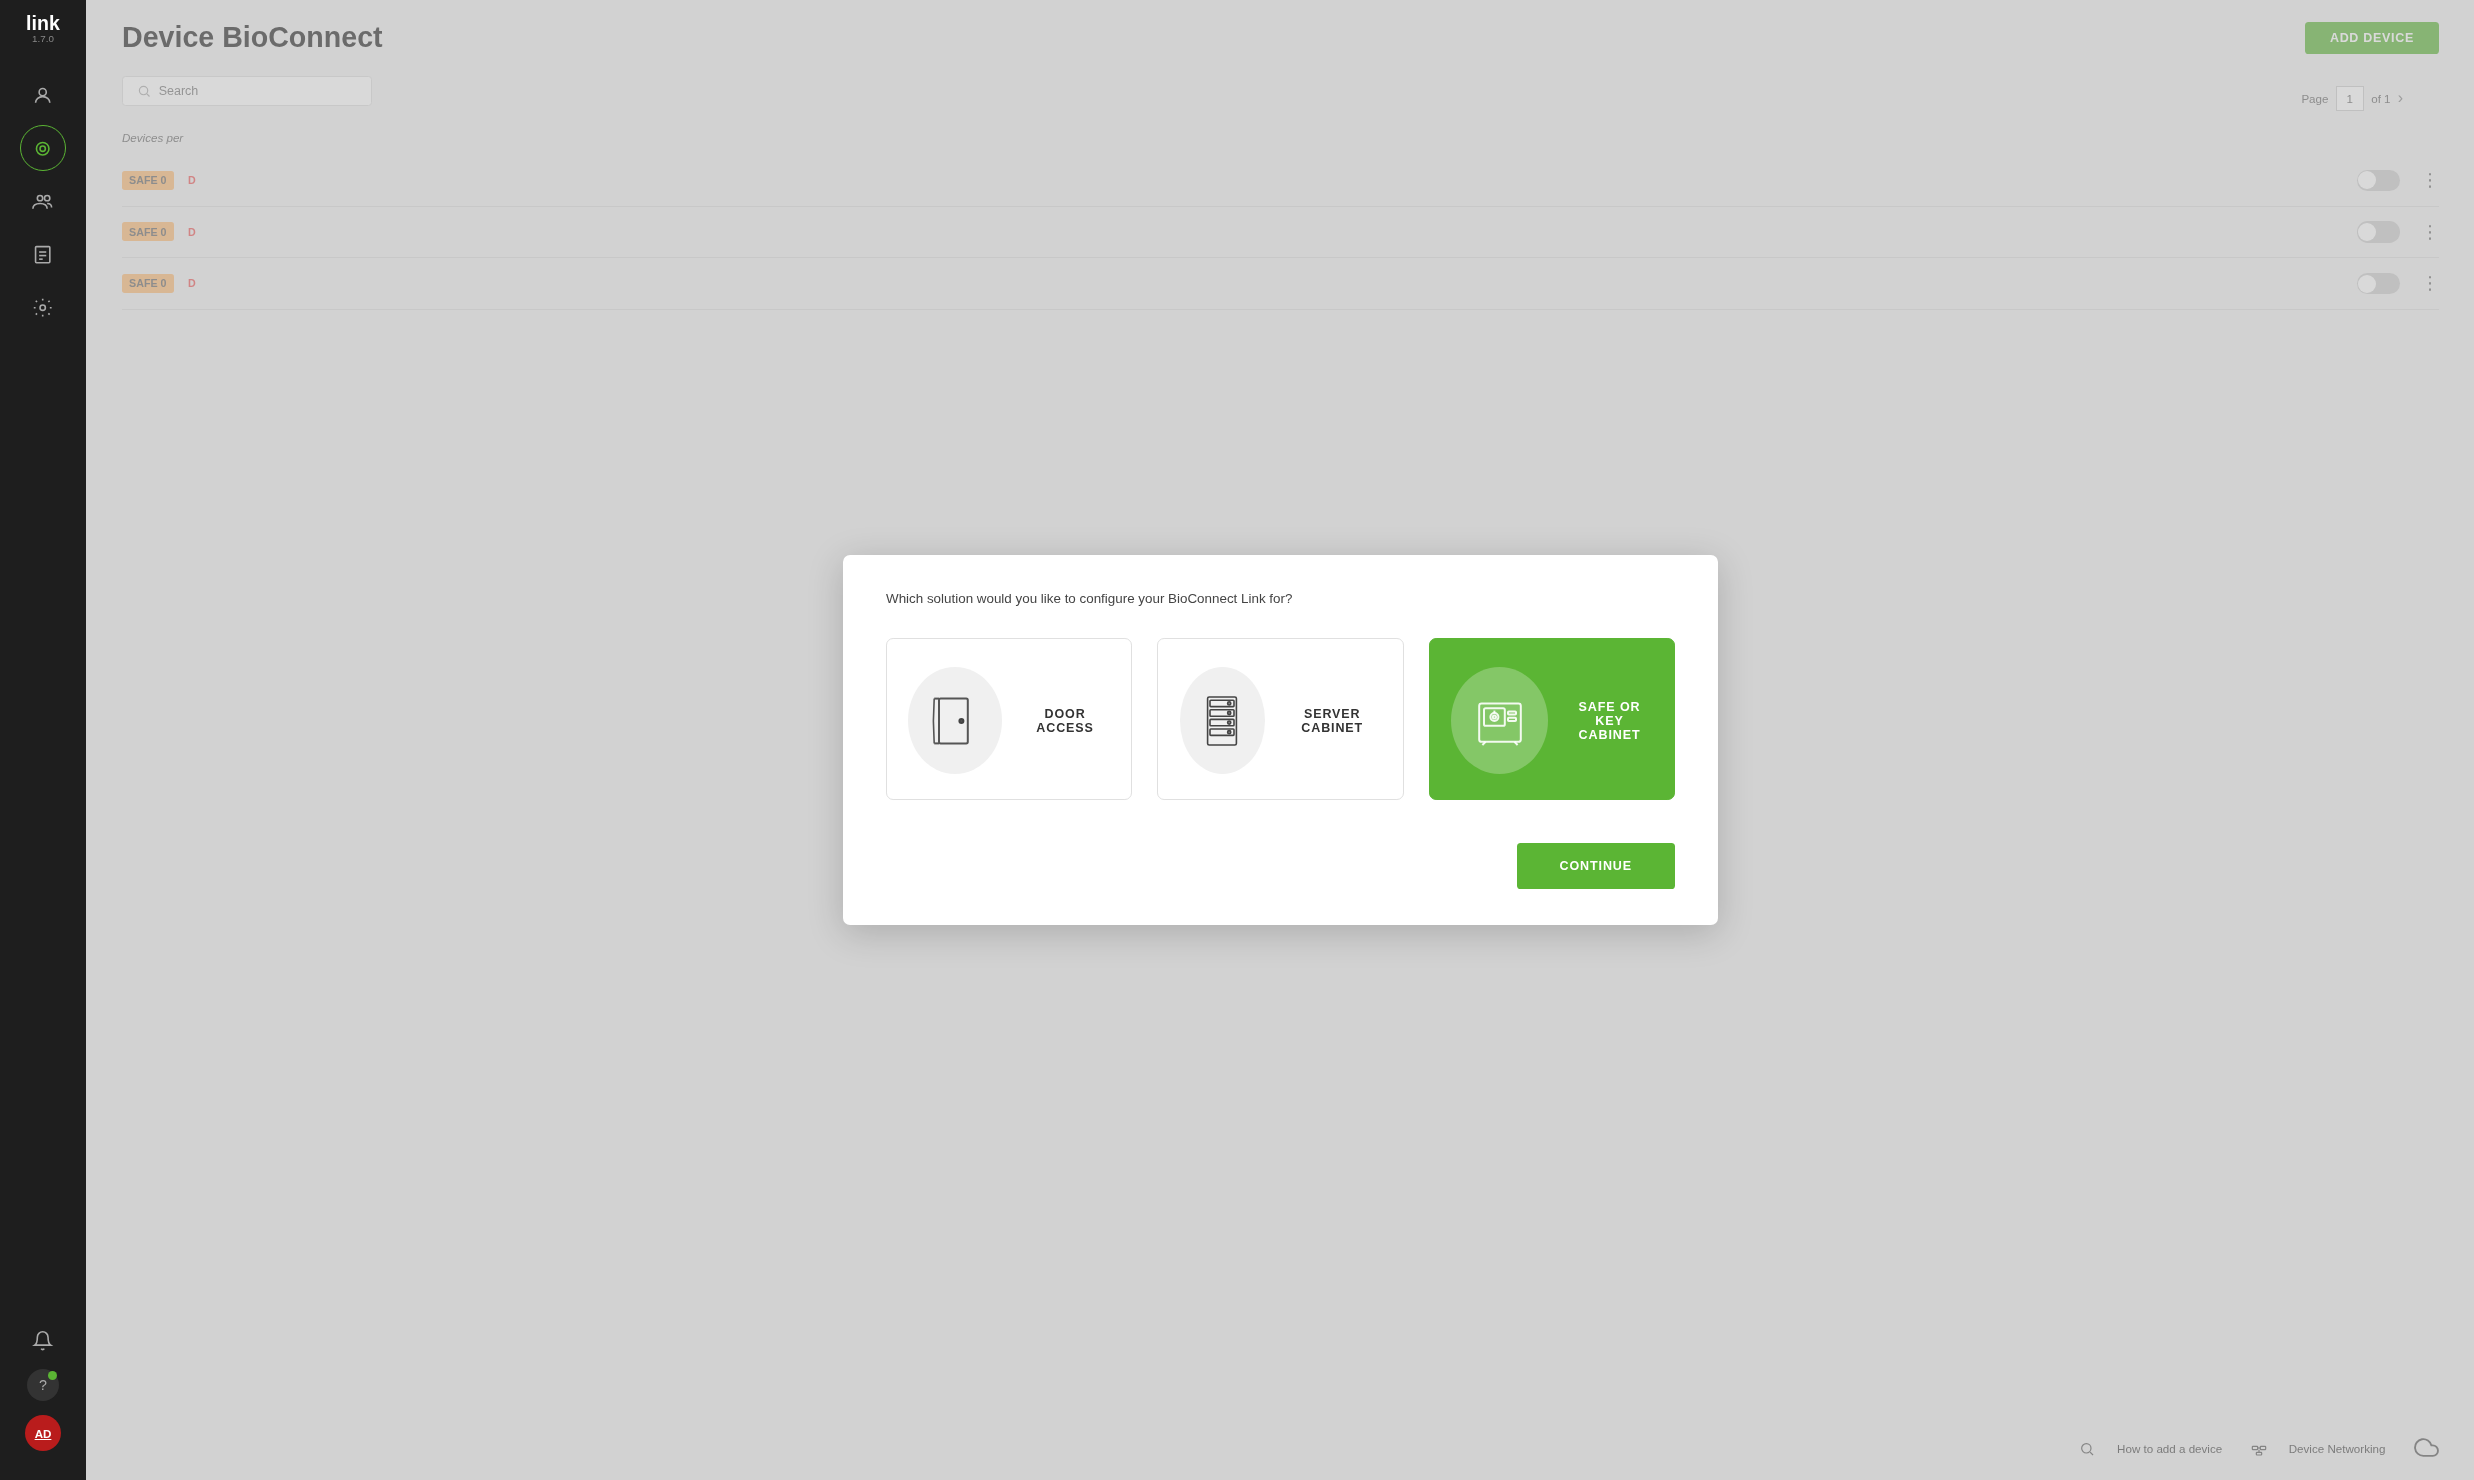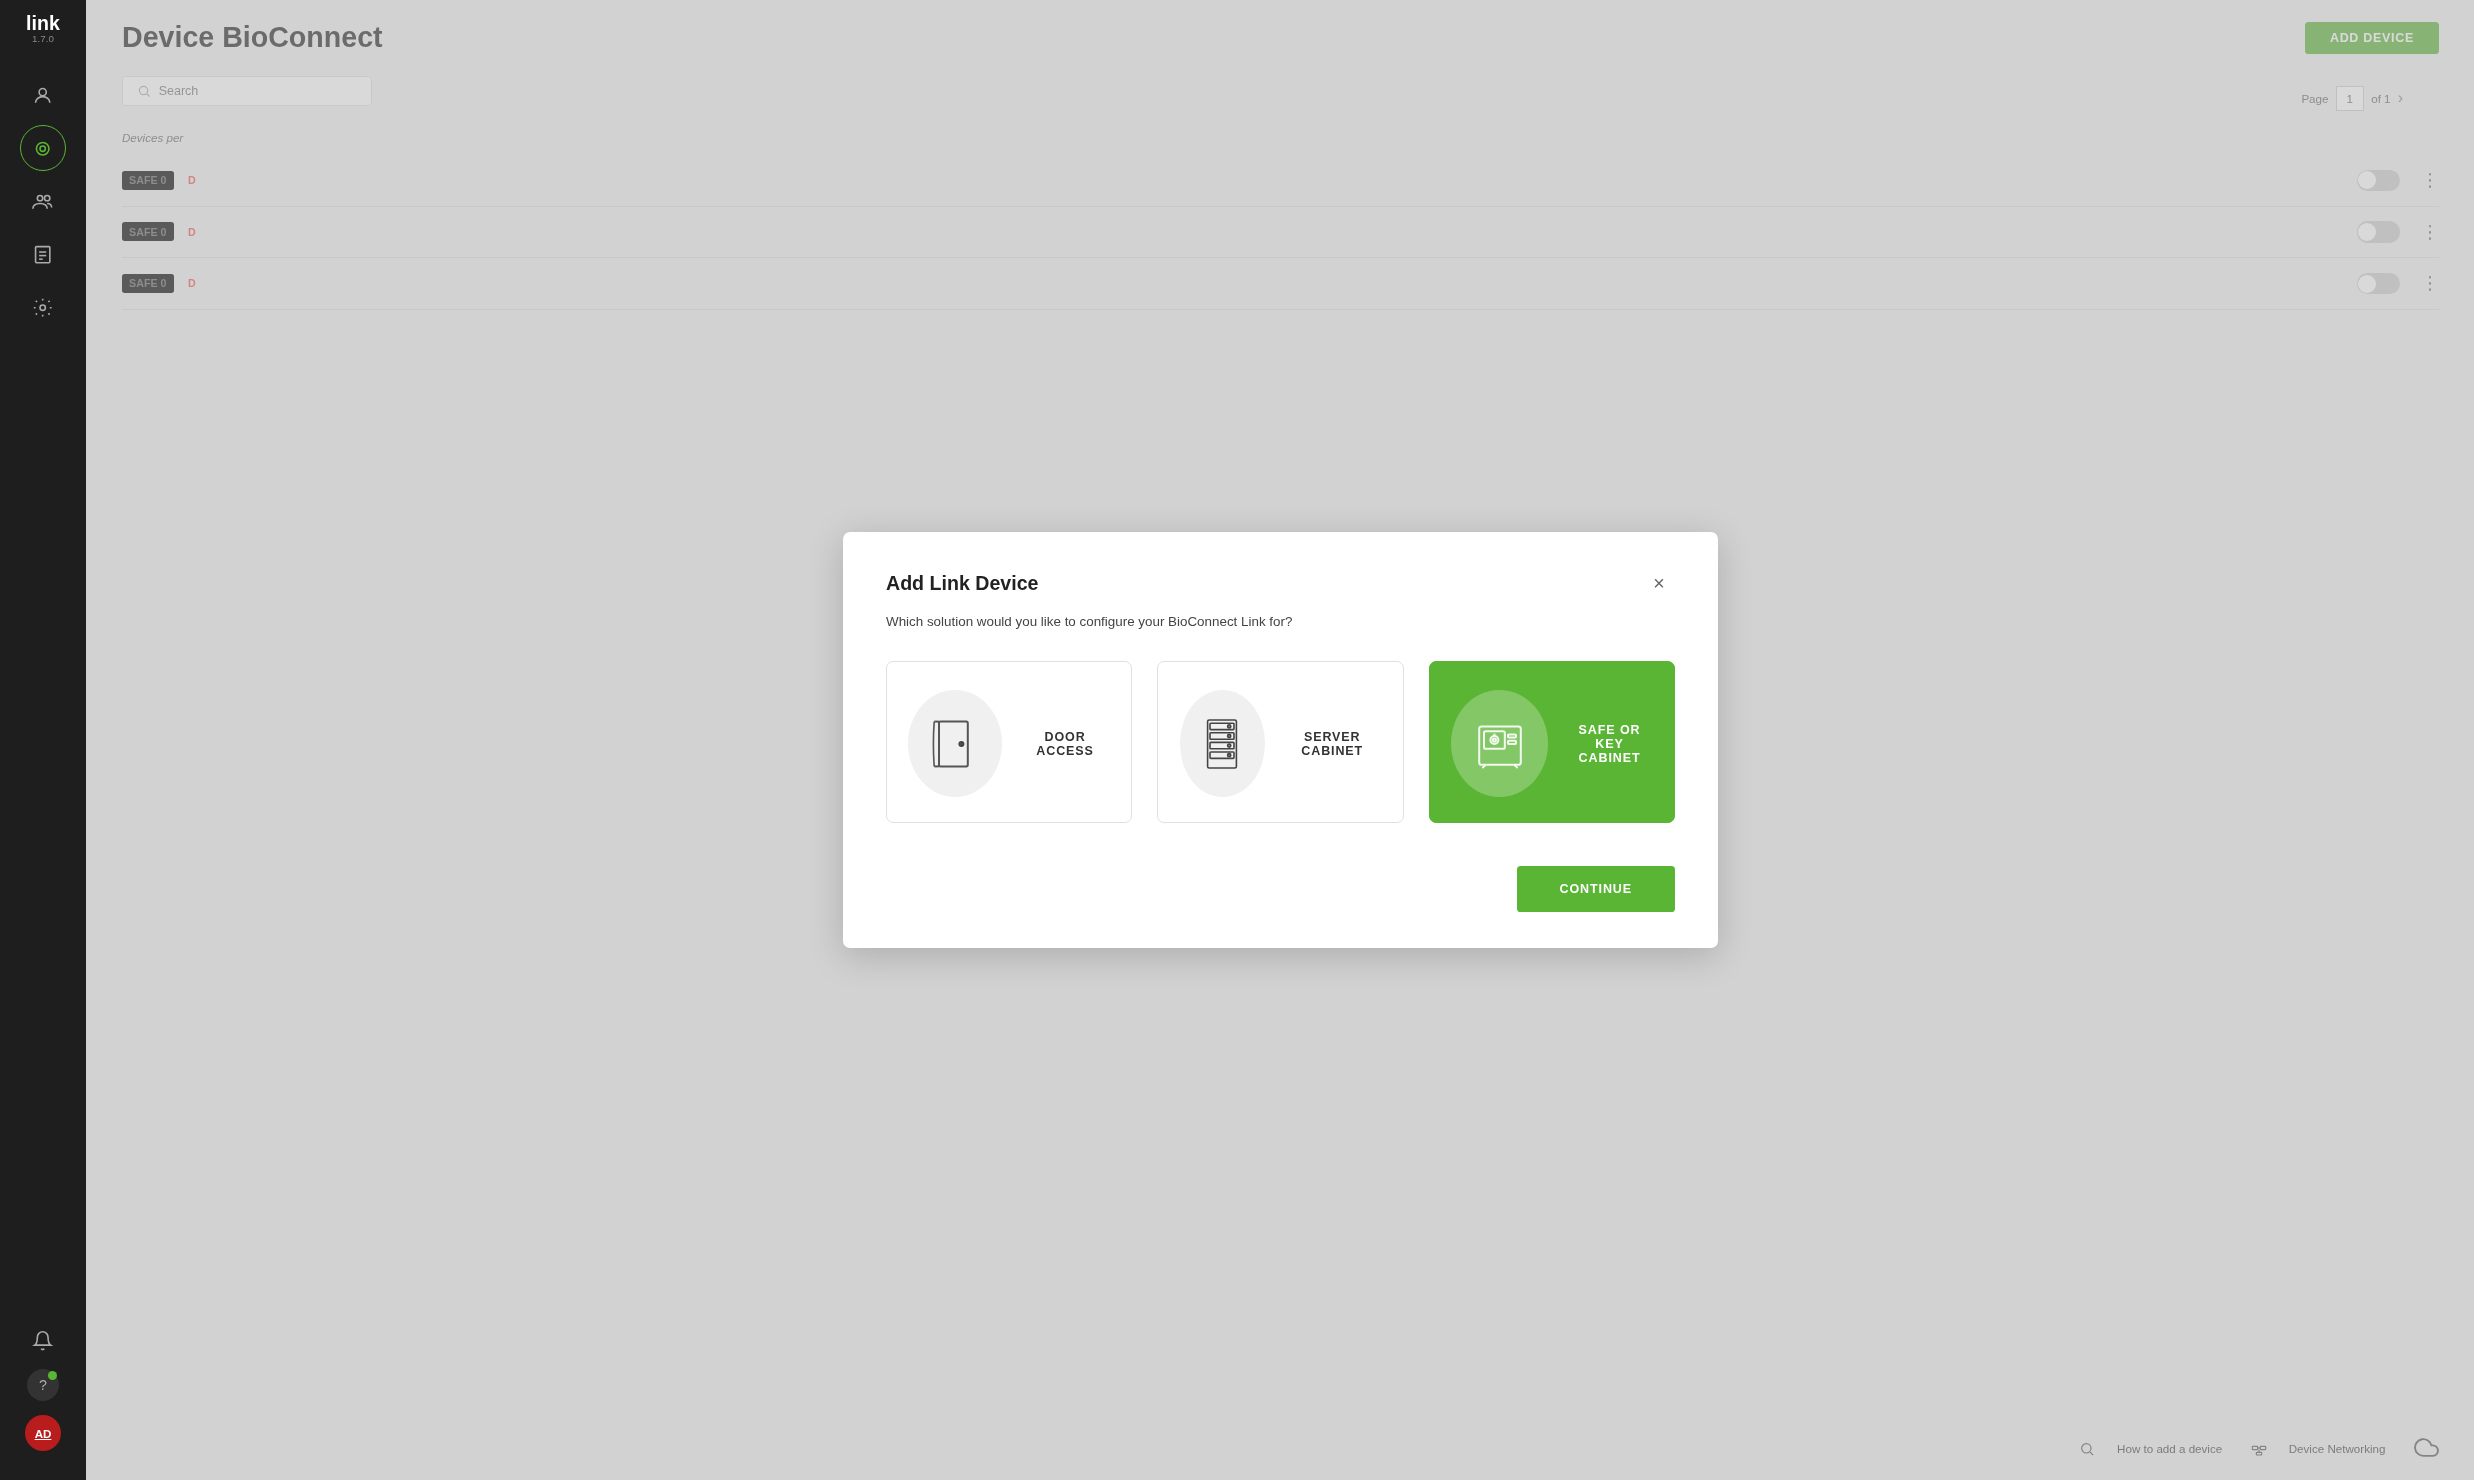--- a/index.html
+++ b/index.html
@@ -151,21 +151,21 @@
       margin-bottom: 10.7px;
     }
     .table-row {
       display: flex;
       align-items: center;
       padding: 14.3px 0;
       border-bottom: 0.9px solid #ddd;
       gap: 14.3px;
     }
     .device-badge {
-      background: #000000;
+      background: #fdba74;
       color: #666;
       padding: 3.6px 7.1px;
       border-radius: 2.7px;
       font-size: 10.7px;
       font-weight: 600;
     }
     .toggle {
       width: 43px; height: 21.4px;
       background: #ccc;
       border-radius: 10.7px;
@@ -430,24 +430,20 @@
     <div class="table-row">
       <span class="device-badge">SAFE 0</span>
       <span style="color:#e55; font-size:10.7px; font-weight:600;">D</span>
       <div class="toggle"></div>
       <span class="dots-menu">⋮</span>
     </div>
   </div>
 
   <div class="overlay">
     <div class="modal">
-      <div class="modal-header">
-        <span class="modal-title">Add Link Device</span>
-        <button class="modal-close">×</button>
-      </div>
       <p class="modal-subtitle">Which solution would you like to configure your BioConnect Link for?</p>
 
       <div class="options-row">
 
         <div class="option-card">
           <div class="option-icon-circle">
             <svg viewBox="0 0 80 80" fill="none" stroke="#444" stroke-width="2.5">
               <rect x="20" y="12" width="36" height="56" rx="2" stroke="#555"></rect>
               <path d="M14 68 Q12 40 14 12" stroke="#555" stroke-width="2"></path>
               <line x1="20" y1="68" x2="14" y2="68" stroke="#555"></line>

